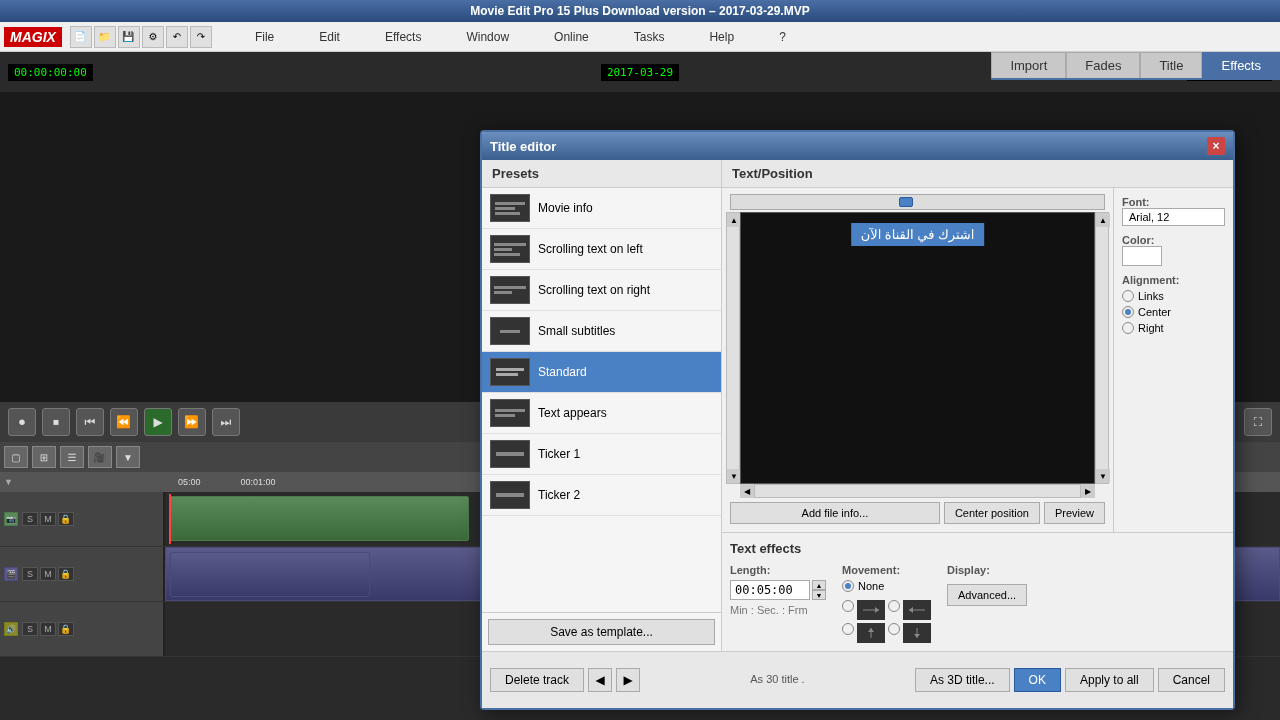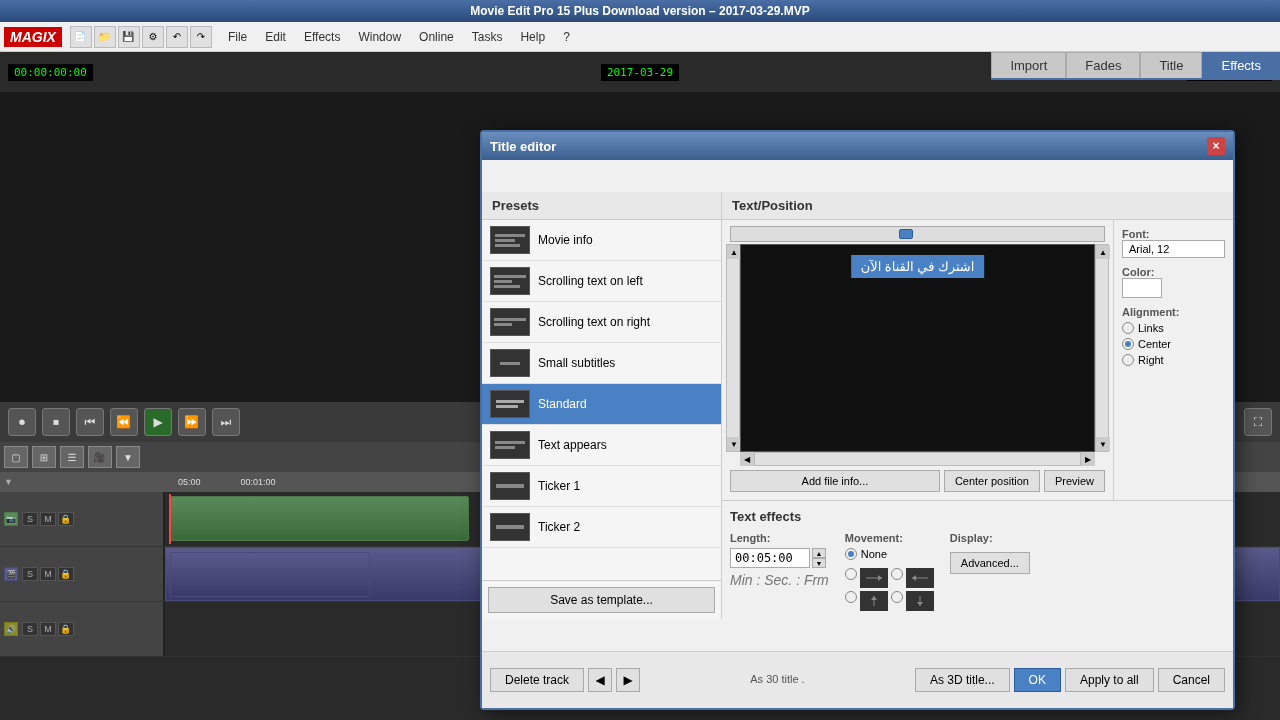--- a/index.html
+++ b/index.html
@@ -53,20 +53,21 @@
     }
     .menu-items {
       display: flex;
       gap: 2px;
     }
     .menu-item {
       padding: 2px 8px;
       cursor: pointer;
       font-size: 12px;
       color: #333;
+      margin-left: 27px;
     }
 
     
     #main-area {
       display: flex;
       flex-direction: column;
       height: calc(720px - 52px);
     }
 
     
@@ -240,21 +241,20 @@
       left: 480px;
       width: 755px;
       height: 580px;
       background: #f0f0f0;
       border: 2px solid #4a6fa5;
       border-radius: 4px;
       box-shadow: 4px 4px 20px rgba(0,0,0,0.5);
       z-index: 100;
       display: flex;
       flex-direction: column;
-      gap: 32px;
     }
 
     #dialog-title-bar {
       background: linear-gradient(180deg, #6a8fbe 0%, #3a5f8e 100%);
       height: 28px;
       display: flex;
       align-items: center;
       padding: 0 8px;
       color: white;
       font-size: 13px;
@@ -569,23 +569,22 @@
       height: 10px;
       background: #ddd;
       border: 1px solid #aaa;
       font-size: 7px;
       display: flex;
       align-items: center;
       justify-content: center;
       cursor: pointer;
     }
     .min-sec-label {
-      font-size: 14px;
+      font-size: 11px;
       color: #777;
-      font-style: italic;
     }
     .movement-radio {
       width: 12px;
       height: 12px;
       border: 1px solid #888;
       border-radius: 50%;
       display: flex;
       align-items: center;
       justify-content: center;
     }

